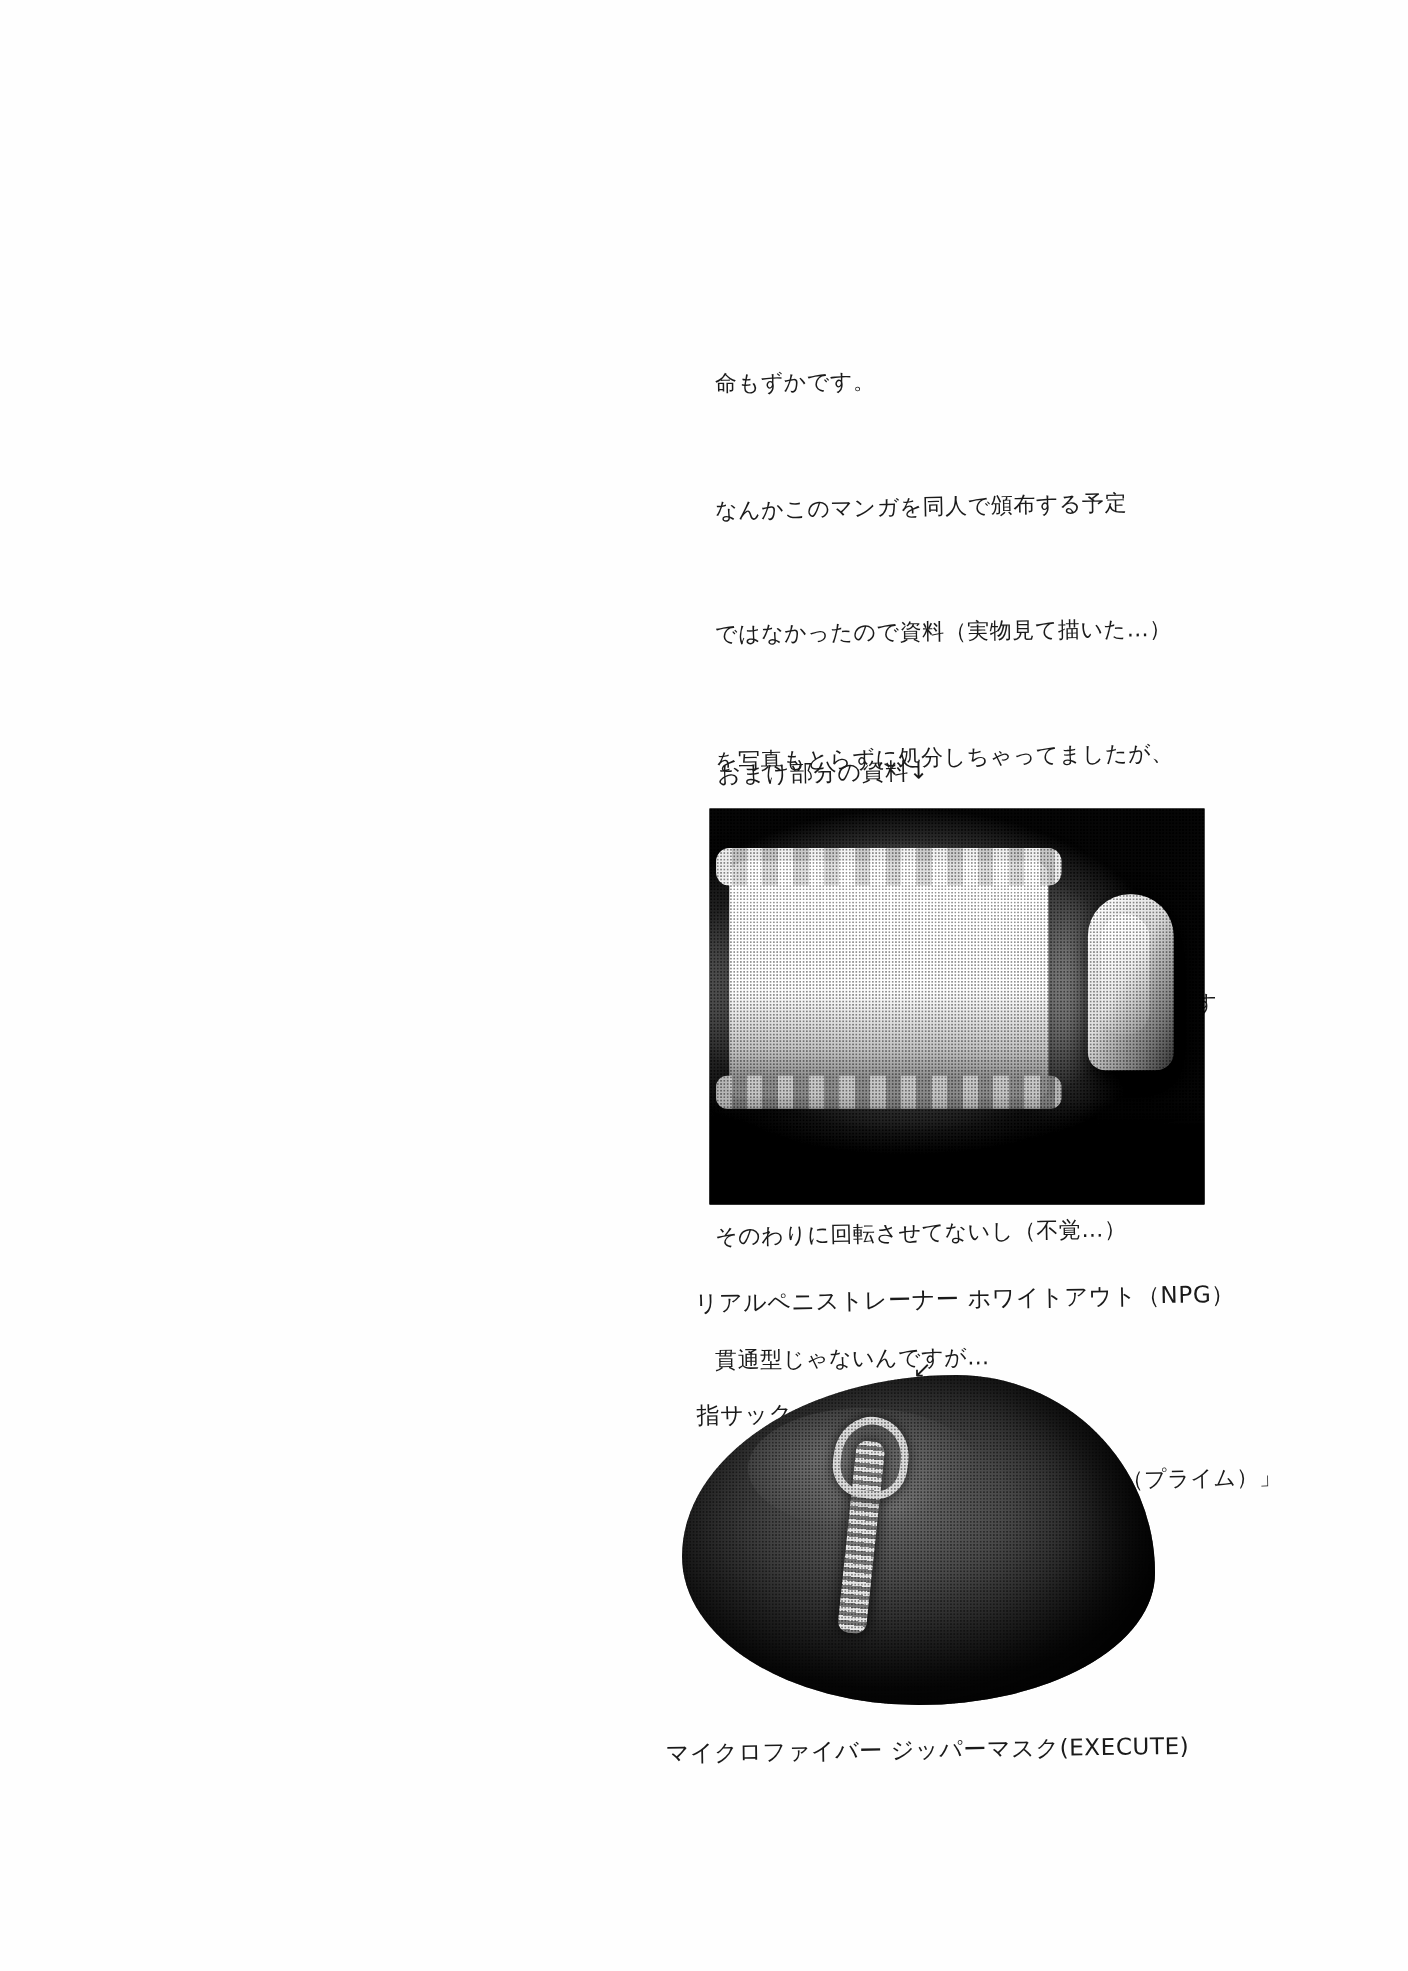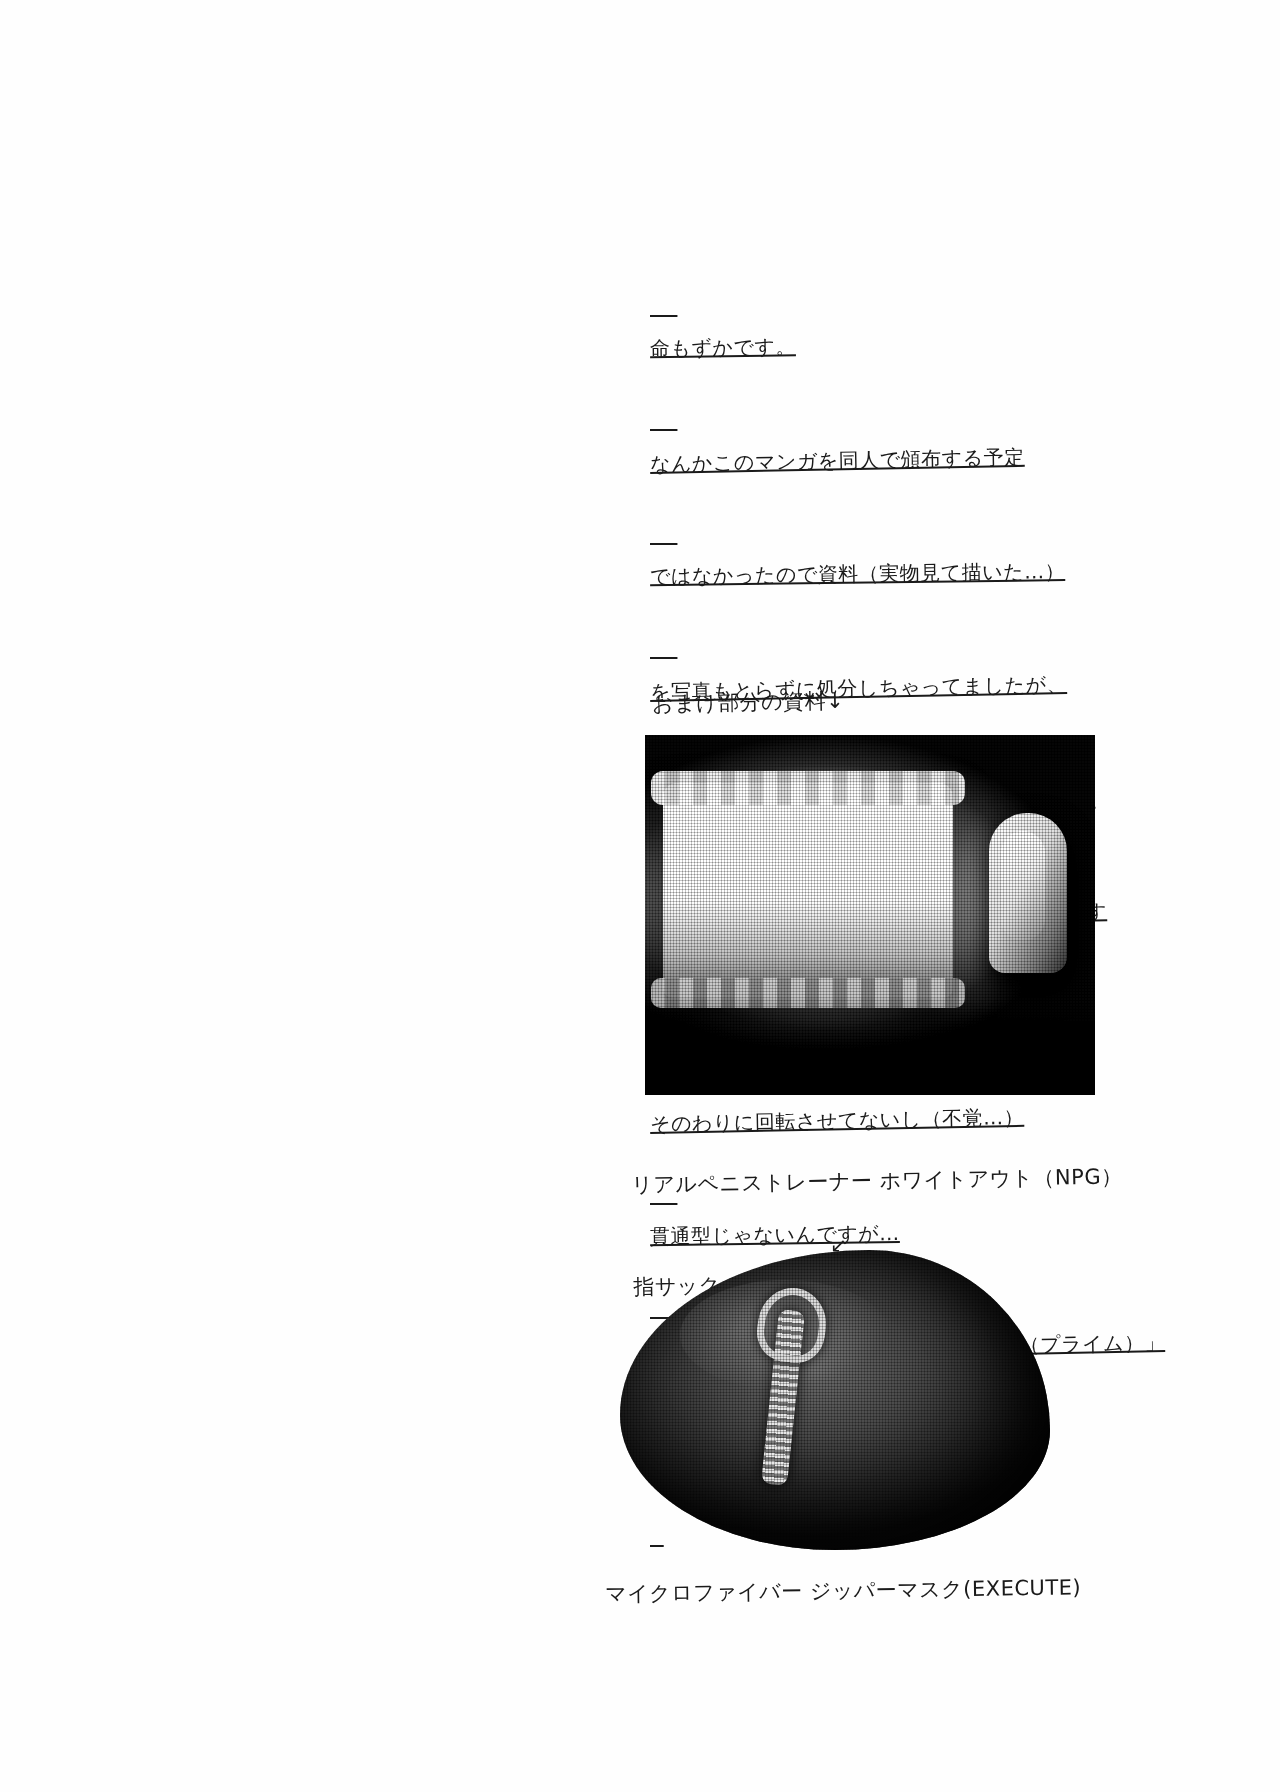--- a/index.html
+++ b/index.html
@@ -30,21 +30,20 @@
     letter-spacing: 0.5px;
     white-space: pre;
     transform-origin: left top;
   }
 
   #note-block {
     left: 650px;
     top: 250px;
     font-size: 20px;
     line-height: 38px;
-    text-decoration: underline;
   }
   #note-block .line {
     display: block;
     white-space: pre;
   }
   #note-block .line:nth-child(odd) { transform: rotate(-0.7deg); }
   #note-block .line:nth-child(even) { transform: rotate(-1.1deg); }
 
   .tiny-note {
     font-size: 12px;

